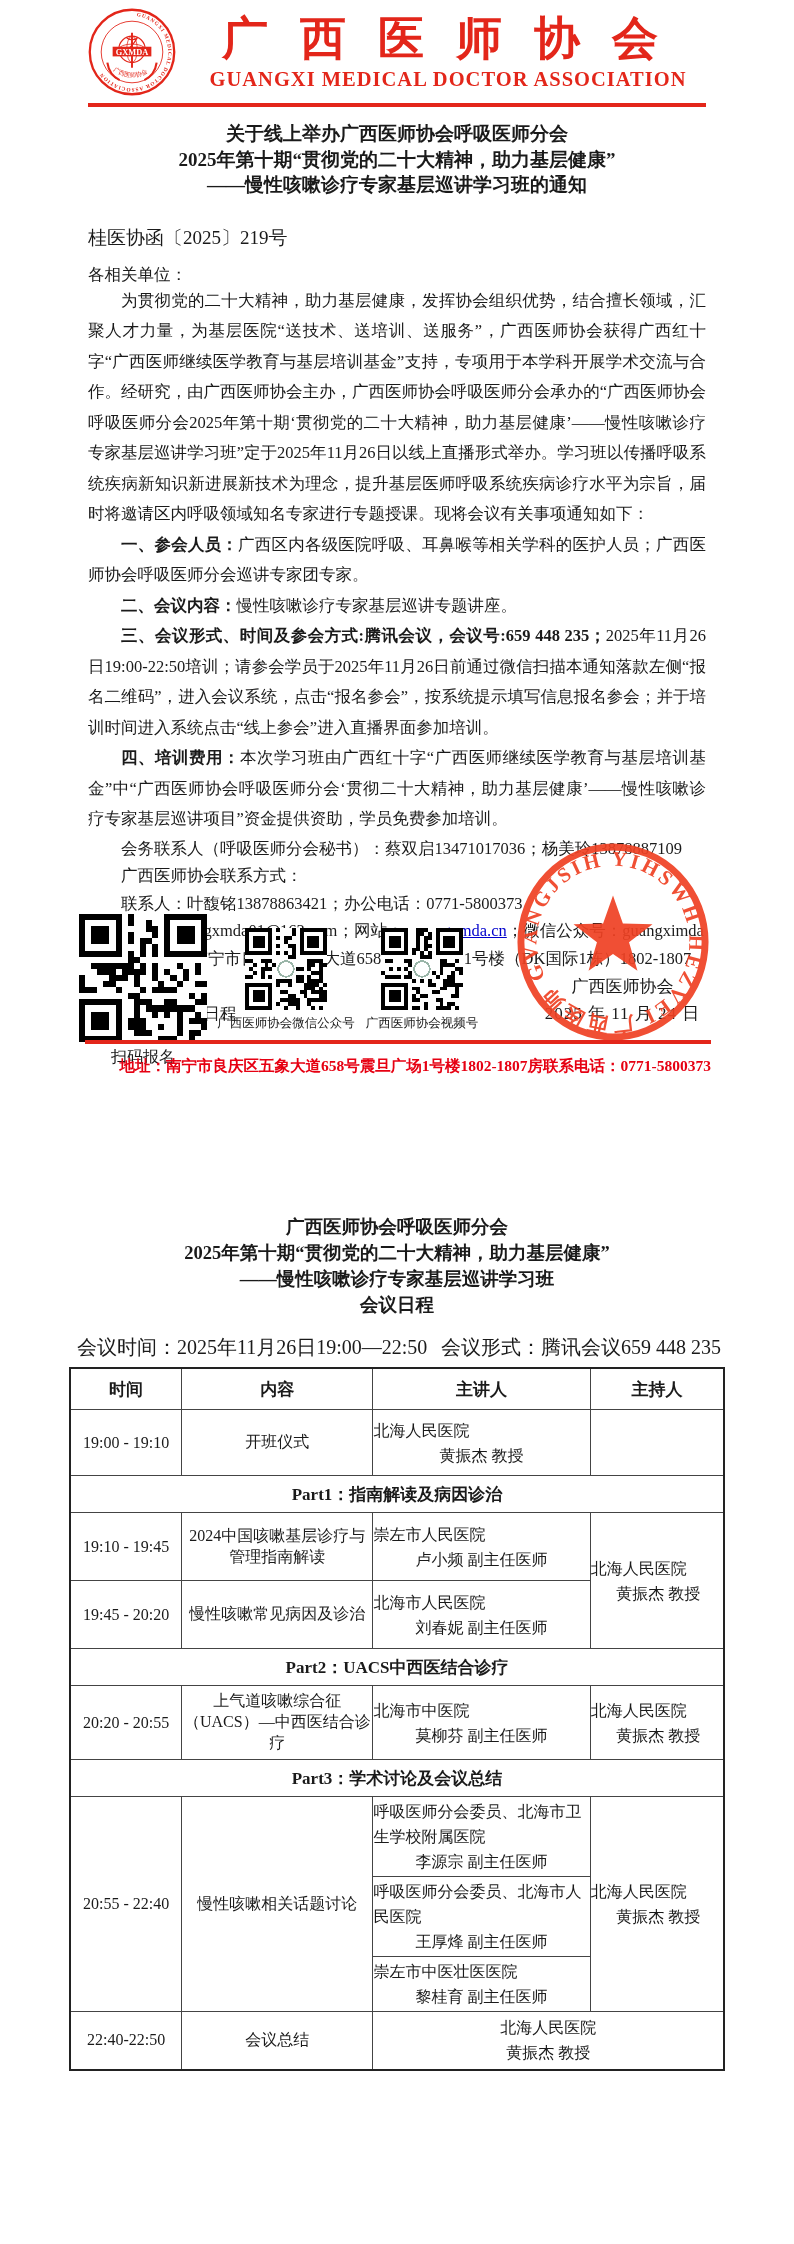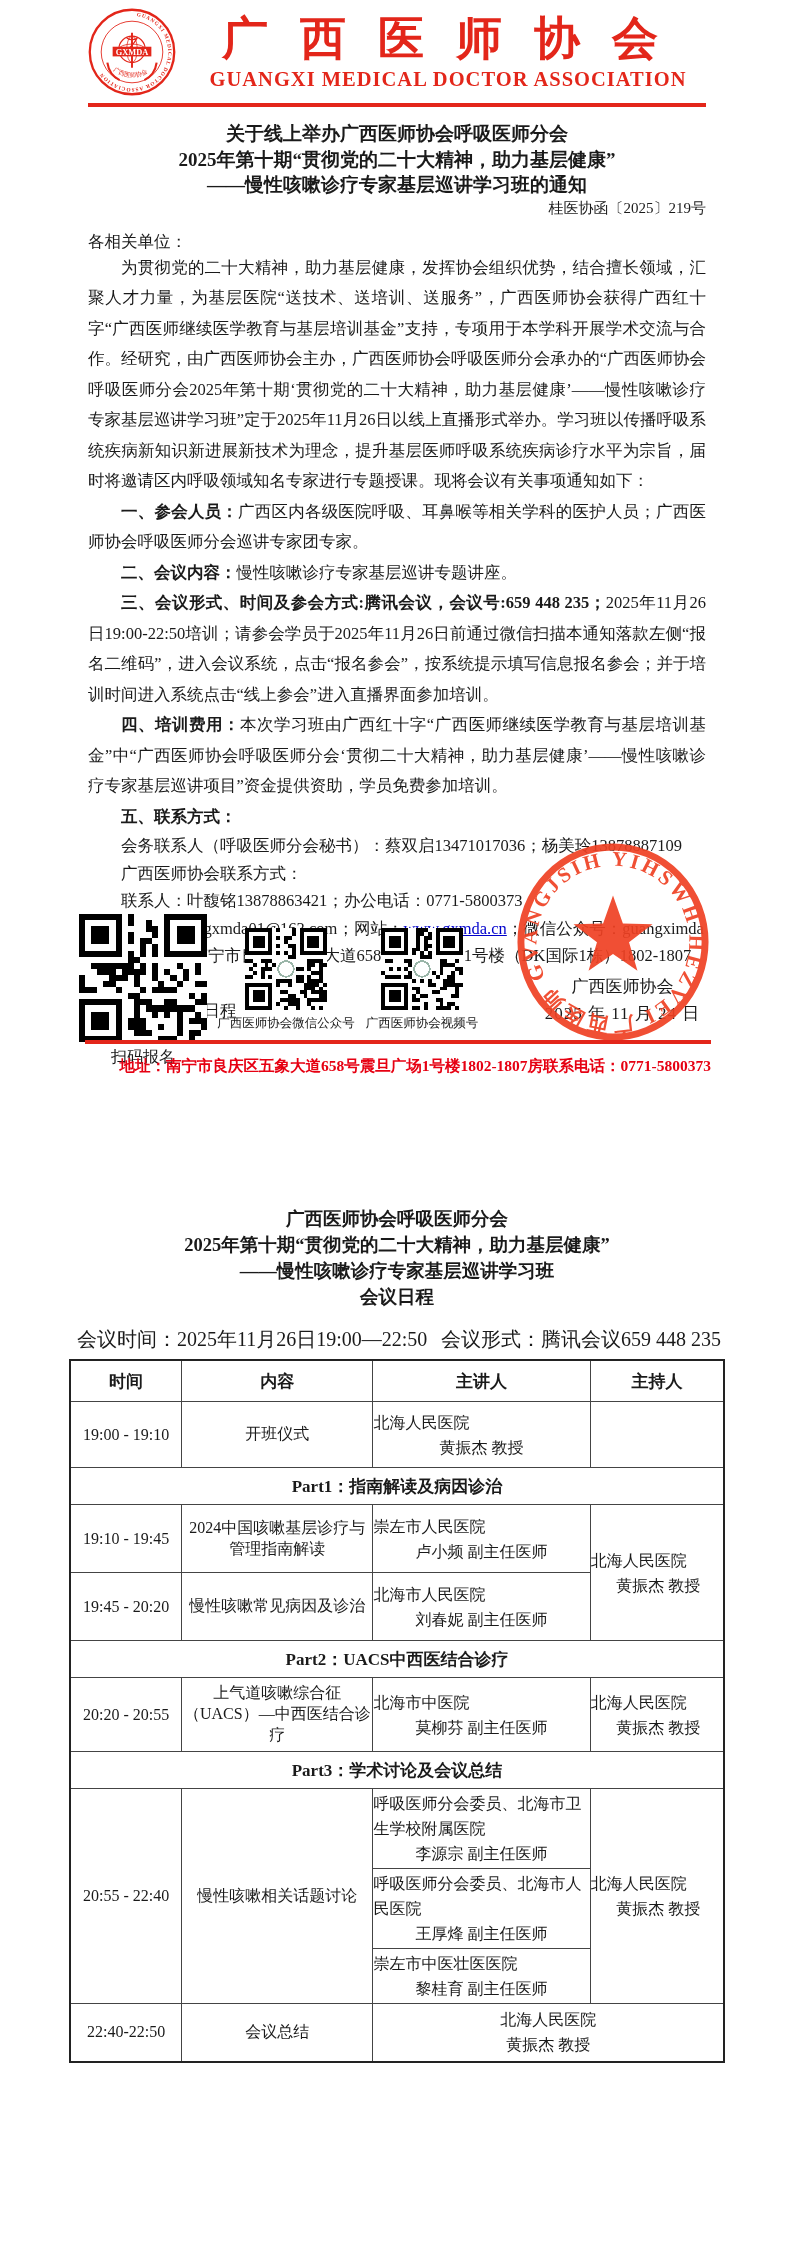--- a/index.html
+++ b/index.html
@@ -7,21 +7,21 @@
          font-family:"Liberation Serif","DejaVu Serif",serif;color:#1a1a1a;}
   
   .notice-flow{position:absolute;left:88px;top:8px;width:618px;}
   .header-row{display:flex;align-items:center;}
   .logo{width:88px;height:88px;flex:0 0 88px;}
   .header-titles{flex:1;margin-left:14px;text-align:center;}
   .org-cn{font-size:46px;font-weight:bold;color:#e3261a;letter-spacing:32px;line-height:52px;white-space:nowrap;text-indent:16px;}
   .org-en{font-size:20.5px;font-weight:bold;color:#e3261a;letter-spacing:1px;margin-top:3px;white-space:nowrap;}
   .header-rule{height:4px;background:#e3261a;margin-top:7px;}
   .notice-title{margin-top:14px;text-align:center;font-weight:bold;font-size:19px;line-height:25.5px;}
-  .doc-no{text-align:right;font-size:15px;margin-top:1px;}
+  .doc-no{font-size:19px;margin-top:27px;}
   .salutation{font-size:16.5px;margin-top:13px;}
   .intro,.sec{font-size:16.5px;line-height:30.5px;text-indent:2em;text-align:justify;margin:0;}
   .sec b{font-weight:bold;}
   .contact-line{font-size:16.5px;line-height:27.5px;padding-left:2em;}
   .weblink{color:#0000cc;text-decoration:underline;cursor:pointer;}
   
   .qr-row{position:absolute;left:60px;top:900px;width:690px;height:150px;}
   .qr-item{position:absolute;display:flex;flex-direction:column;align-items:center;}
   .qr-item svg{background:#fff;fill:#000;shape-rendering:crispEdges;}
   .qr-label{font-size:16px;margin-top:5px;white-space:nowrap;}
@@ -31,21 +31,21 @@
   .signoff-date{font-size:17px;line-height:27px;letter-spacing:1px;}
   .stamp{position:absolute;left:514px;top:838px;width:198px;height:208px;opacity:.92;pointer-events:none;}
   
   .footerbar{position:absolute;left:85px;top:1040px;width:626px;}
   .footer-rule{height:3.5px;background:#e3261a;}
   .footer-text{display:flex;justify-content:flex-end;margin-top:12px;
                font-size:15.5px;font-weight:bold;color:#e60012;}
   
   .attach{position:absolute;left:88px;top:1196px;width:618px;}
   .attach-label{font-size:17.5px;}
-  .attach-title{margin-top:10px;text-align:center;font-weight:bold;font-size:18.5px;line-height:26px;}
+  .attach-title{margin-top:18px;text-align:center;font-weight:bold;font-size:18.5px;line-height:26px;}
   .table-wrap{width:656px;margin-left:-19px;margin-top:16px;}
   .meta-row{display:flex;justify-content:space-between;font-size:20px;padding:0 4px 6px 8px;}
   table.sched{border-collapse:collapse;width:656px;font-size:16px;table-layout:fixed;}
   table.sched td,table.sched th{border:1px solid #444;padding:2px 0;text-align:center;vertical-align:middle;}
   table.sched{border:2px solid #222;}
   th.c-time{width:110px;} th.c-content{width:190px;} th.c-speaker{width:216px;} th.c-host{width:132px;}
   tr.hdr th{font-size:17px;font-weight:bold;height:36px;}
   td.banner{font-weight:bold;font-size:17px;height:32px;}
   .org{text-align:left;line-height:25px;}
   .nm{text-align:center;line-height:25px;}
@@ -98,21 +98,20 @@
 
     <div class="doc-no">桂医协函〔2025〕219号</div>
     <div class="salutation">各相关单位：</div>
 
     <p class="intro">为贯彻党的二十大精神，助力基层健康，发挥协会组织优势，结合擅长领域，汇聚人才力量，为基层医院“送技术、送培训、送服务”，广西医师协会获得广西红十字“广西医师继续医学教育与基层培训基金”支持，专项用于本学科开展学术交流与合作。经研究，由广西医师协会主办，广西医师协会呼吸医师分会承办的“广西医师协会呼吸医师分会2025年第十期‘贯彻党的二十大精神，助力基层健康’——慢性咳嗽诊疗专家基层巡讲学习班”定于2025年11月26日以线上直播形式举办。学习班以传播呼吸系统疾病新知识新进展新技术为理念，提升基层医师呼吸系统疾病诊疗水平为宗旨，届时将邀请区内呼吸领域知名专家进行专题授课。现将会议有关事项通知如下：</p>
 
     <p class="sec"><b>一、参会人员：</b><span>广西区内各级医院呼吸、耳鼻喉等相关学科的医护人员；广西医师协会呼吸医师分会巡讲专家团专家。</span></p>
     <p class="sec"><b>二、会议内容：</b><span>慢性咳嗽诊疗专家基层巡讲专题讲座。</span></p>
     <p class="sec"><b>三、会议形式、时间及参会方式:腾讯会议，会议号:659 448 235；</b><span>2025年11月26日19:00-22:50培训；请参会学员于2025年11月26日前通过微信扫描本通知落款左侧“报名二维码”，进入会议系统，点击“报名参会”，按系统提示填写信息报名参会；并于培训时间进入系统点击“线上参会”进入直播界面参加培训。</span></p>
     <p class="sec"><b>四、培训费用：</b><span>本次学习班由广西红十字“广西医师继续医学教育与基层培训基金”中“广西医师协会呼吸医师分会‘贯彻二十大精神，助力基层健康’——慢性咳嗽诊疗专家基层巡讲项目”资金提供资助，学员免费参加培训。</span></p>
-    <p class="sec"><b>五、联系方式：</b></p>
 
     <div class="contact-line">会务联系人（呼吸医师分会秘书）：蔡双启13471017036；杨美玲13878887109</div>
     <div class="contact-line">广西医师协会联系方式：</div>
     <div class="contact-line">联系人：叶馥铭13878863421；办公电话：0771-5800373</div>
     <div class="contact-line"><span>电子邮箱：gxmda01@163.com；网站：</span><span class="weblink">www.gxmda.cn</span><span>；微信公众号：guangximda</span></div>
     <div class="contact-line">办公地址:南宁市良庆区五象大道658号震旦广场1号楼（DK国际1栋）1802-1807室</div>
     <div class="contact-line">附件：会议日程</div>
   </div>
 
   <div class="qr-row">

